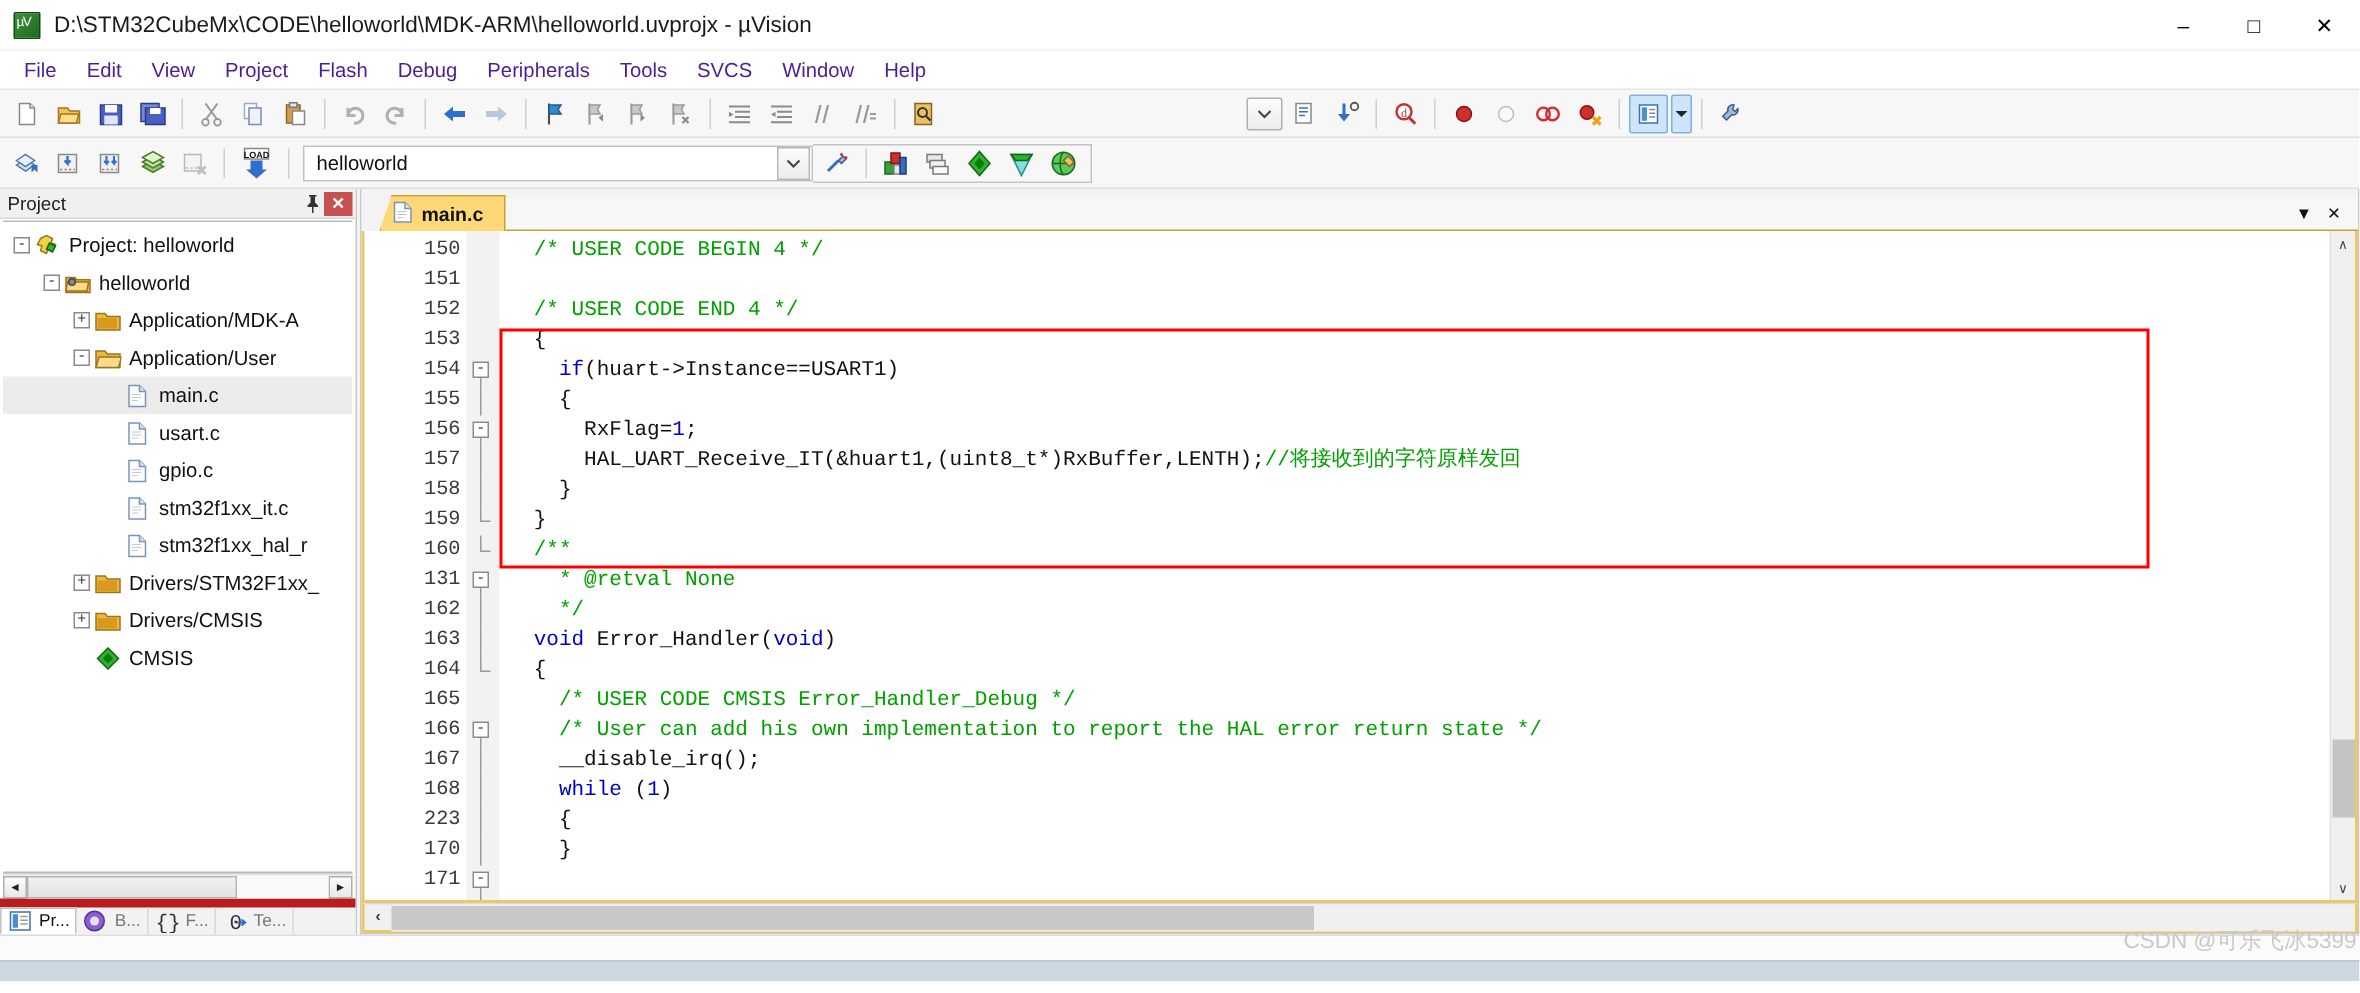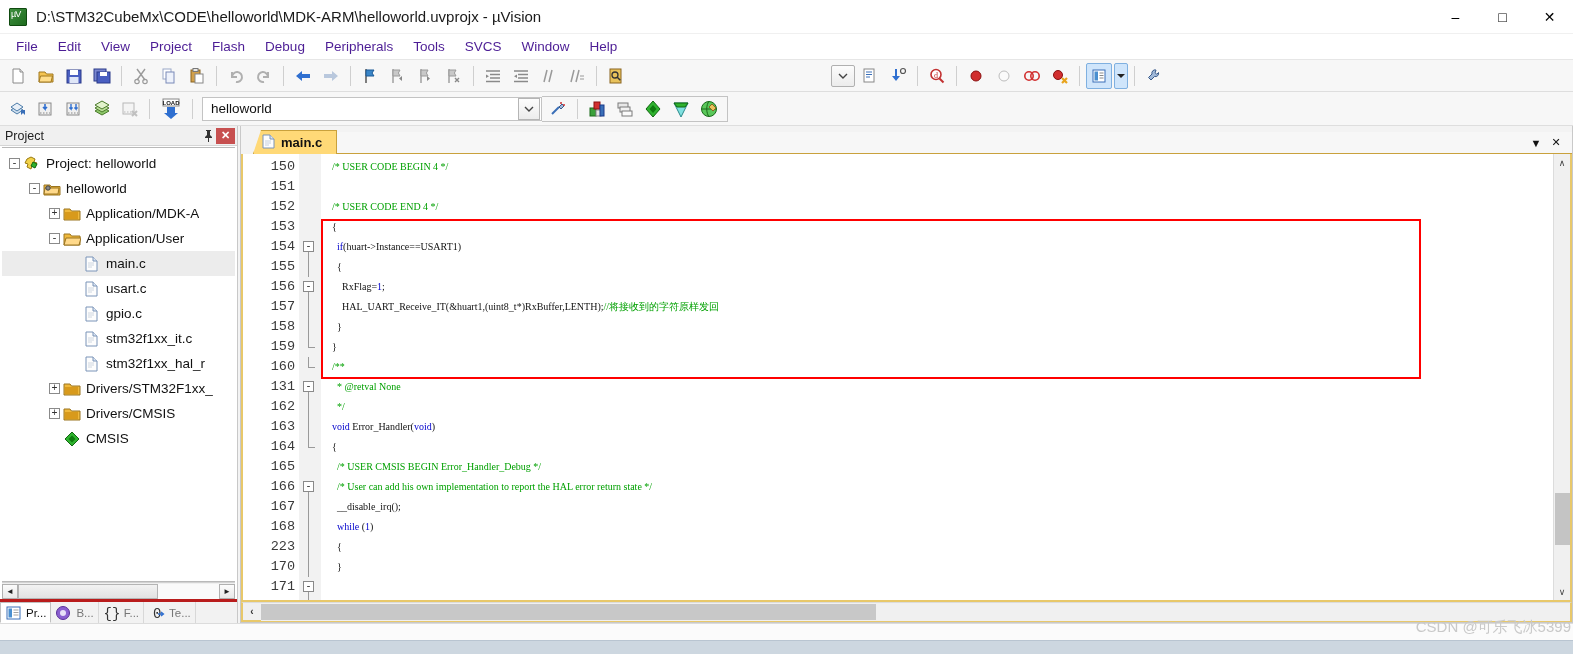--- a/index.html
+++ b/index.html
@@ -140,21 +140,21 @@
     border: 1px solid #b0b0b0; display: flex; align-items: center;
     justify-content: center; font-size: 8px; color: #222;
   }
   .hs-track { flex: 1; background: #fafafa; height: 15px; position: relative; }
   .hs-thumb {
     position: absolute; left: 0; top: 0; height: 15px; width: 140px;
     background: linear-gradient(#f2f2f2,#e2e2e2); border: 1px solid #b4b4b4;
   }
   .pp-tabs {
     height: 24px; display: flex; align-items: stretch;
-    background: #f2f2f2; border-top: 3px solid #b91c1c;
+    background: #f2f2f2; border-top: 6px solid #b91c1c;
   }
   .pp-tab {
     display: flex; align-items: center; padding: 0 4px;
     font-size: 11.5px; color: #777; cursor: default;
     border-right: 1px solid #d8d8d8;
   }
   .pp-tab.active {
     background: #ffffff; color: #111;
     border: 1px solid #c0c0c0; border-bottom: 1px solid #fff;
   }
@@ -194,20 +194,21 @@
   }
 
   .ed-body {
     flex: 1; display: flex; overflow: hidden;
     border: 2px solid #e8c86a; border-top: none;
     background: #fff; position: relative;
   }
   .code-area {
     flex: 1; display: flex; overflow: hidden; position: relative;
     background: #ffffff;
+    margin-left: 12px;
   }
   .gutter {
     width: 56px; flex: 0 0 auto; background: #ffffff;
     text-align: right; padding-top: 3px;
   }
   .gline {
     height: 20px; line-height: 20px; font-size: 13.5px;
     color: #3a3a3a; padding-right: 4px;
     font-family: "Liberation Mono", monospace;
   }
@@ -228,22 +229,22 @@
     background: #9a9a9a;
   }
   .fend {
     position: absolute; left: 9px; top: 0; width: 7px; height: 11px;
     border-left: 1px solid #9a9a9a; border-bottom: 1px solid #9a9a9a;
   }
   .codecol {
     flex: 1; padding-top: 3px; position: relative; overflow: hidden;
   }
   .cline {
-    height: 20px; line-height: 20px; font-size: 10px;
-    white-space: pre; font-family: Liberation Serif, serif;
+    height: 20px; line-height: 20px; font-size: 14px;
+    white-space: pre; font-family: Liberation Mono, monospace;
     color: #111; padding-left: 6px;
   }
   .kw { color: #0000cc; font-weight: normal; }
   .cm { color: #00a000; }
   .num { color: #0000cc; }
 
   .redbox {
     position: absolute; pointer-events: none;
     border: 2px solid #ff0000; z-index: 5;
   }
@@ -922,21 +923,21 @@
             <div class="cline"><span>    {</span></div>
             <div class="cline"><span>      RxFlag=</span><span class="num">1</span><span>;</span></div>
             <div class="cline"><span>      HAL_UART_Receive_IT(&amp;huart1,(uint8_t*)RxBuffer,LENTH);</span><span class="cm">//将接收到的字符原样发回</span></div>
             <div class="cline"><span>    }</span></div>
             <div class="cline"><span>  }</span></div>
             <div class="cline"><span>  </span><span class="cm">/**</span></div>
             <div class="cline"><span>    </span><span class="cm">* @retval None</span></div>
             <div class="cline"><span>    </span><span class="cm">*/</span></div>
             <div class="cline"><span>  </span><span class="kw">void</span><span> Error_Handler(</span><span class="kw">void</span><span>)</span></div>
             <div class="cline"><span>  {</span></div>
-            <div class="cline"><span>    </span><span class="cm">/* USER CMSIS BEGIN Error_Handler_Debug */</span></div>
+            <div class="cline"><span>    </span><span class="cm">/* USER CODE CMSIS Error_Handler_Debug */</span></div>
             <div class="cline"><span>    </span><span class="cm">/* User can add his own implementation to report the HAL error return state */</span></div>
             <div class="cline"><span>    __disable_irq();</span></div>
             <div class="cline"><span>    </span><span class="kw">while</span><span> (</span><span class="num">1</span><span>)</span></div>
             <div class="cline"><span>    {</span></div>
             <div class="cline"><span>    }</span></div>
           </div>
         <div class="redbox" style="left:78px; top:65px; width:1100px; height:160px;"></div>
       </div>
       <div class="vscroll">
         <div class="vs-arrow">∧</div>

